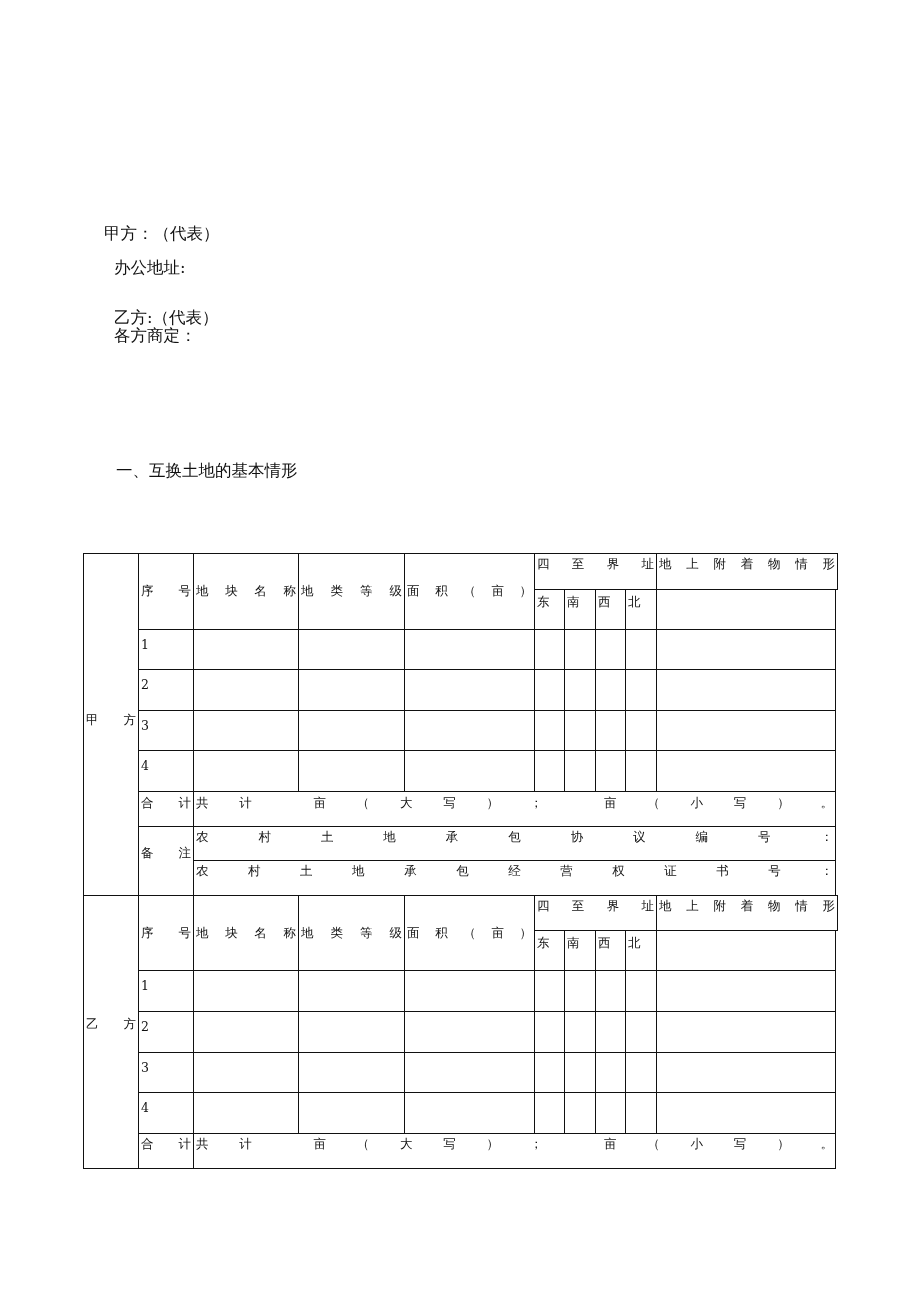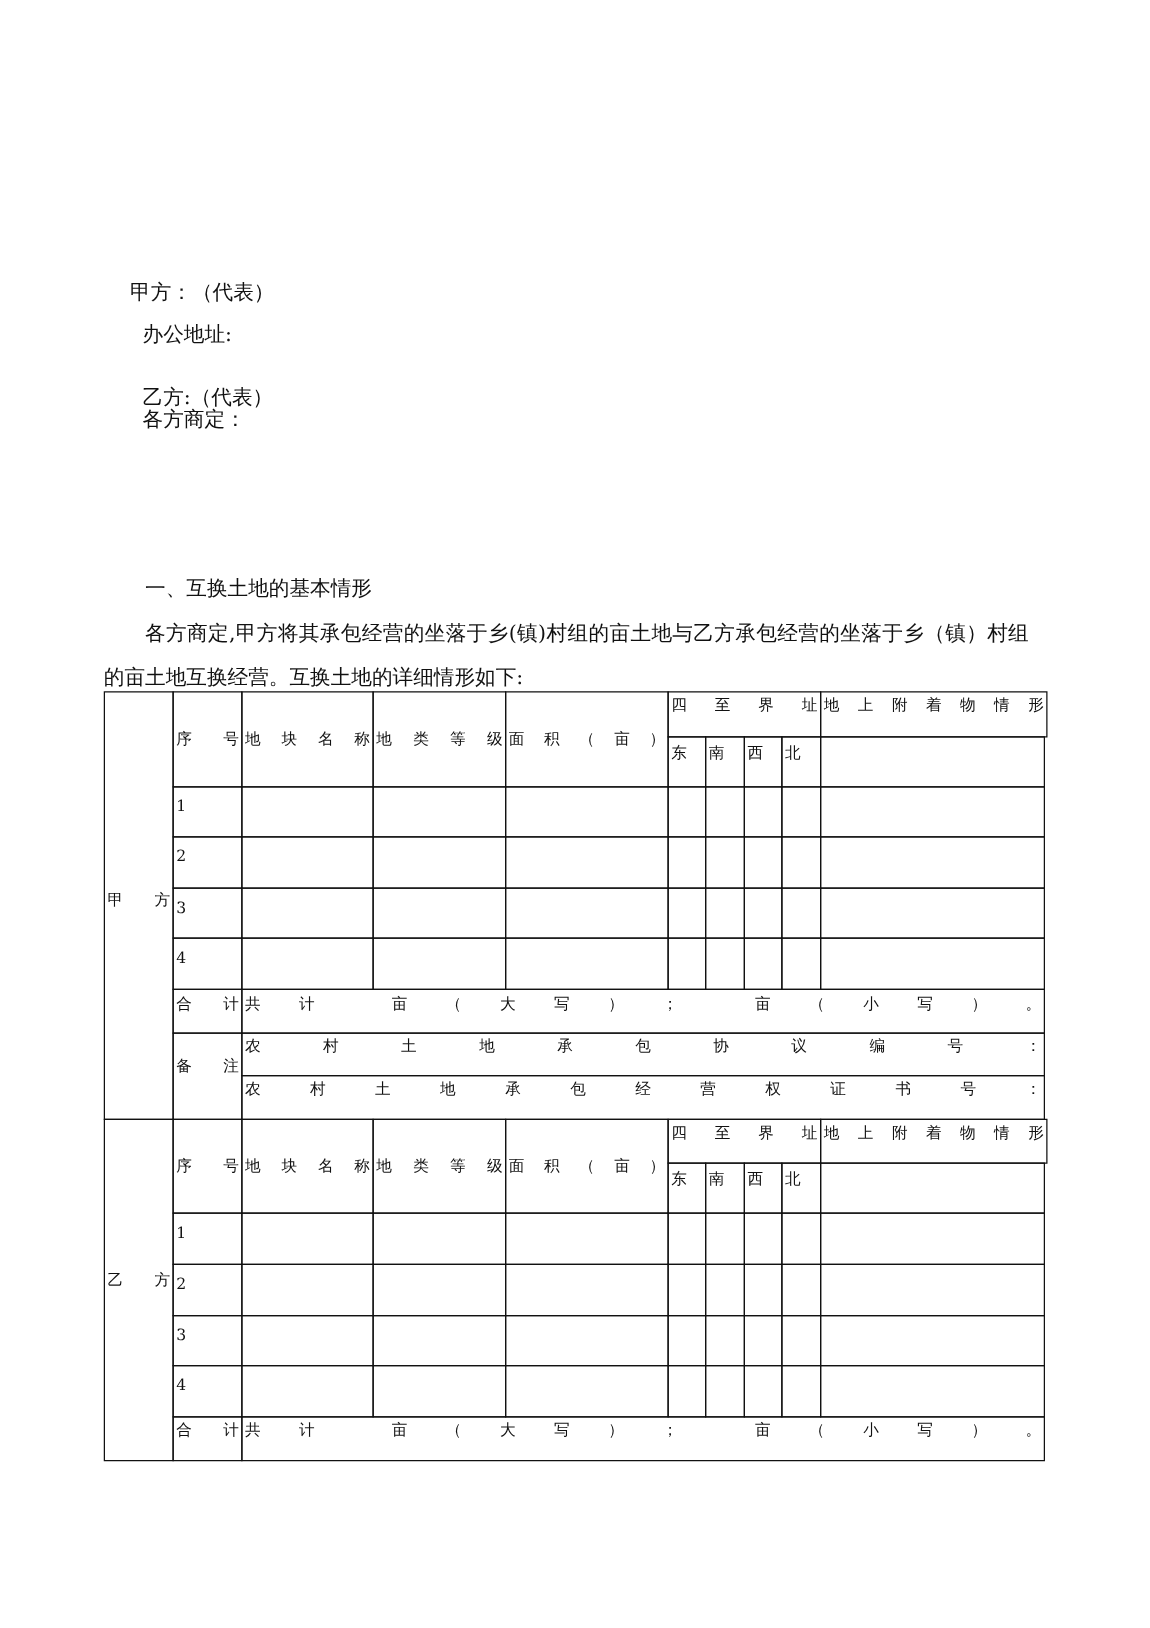--- a/index.html
+++ b/index.html
@@ -24,21 +24,20 @@
 
 <div class="page">
 
 
   <div class="line" style="left:104px; top:223px;">甲方：（代表）</div>
   <div class="line" style="left:114px; top:257px;">办公地址:</div>
   <div class="line" style="left:114px; top:291px;margin-top:16px;">乙方:（代表）</div>
   <div class="line" style="left:114px; top:325px;">各方商定：</div>
 
   <div class="line" style="left:116px; top:460px;">一、互换土地的基本情形</div>
-  <div class="para" style="top:489px;">各方商定,甲方将其承包经营的坐落于乡(镇)村组的亩土地与乙方承包经营的坐落于乡（镇）村组的亩土地互换经营。互换土地的详细情形如下:</div>
 
   <div id="land-table">
       <div class="cell" style="left: 83px; top: 553px; width: 56px; height: 343px;"></div>
       <div class="spread" style="left: 86px; top: 712px; width: 50px;">
         <span>甲</span>
         <span>方</span>
       </div>
       <div class="cell" style="left: 138px; top: 553px; width: 56px; height: 77px;"></div>
       <div class="spread" style="left: 141px; top: 583px; width: 50px;">
         <span>序</span>

